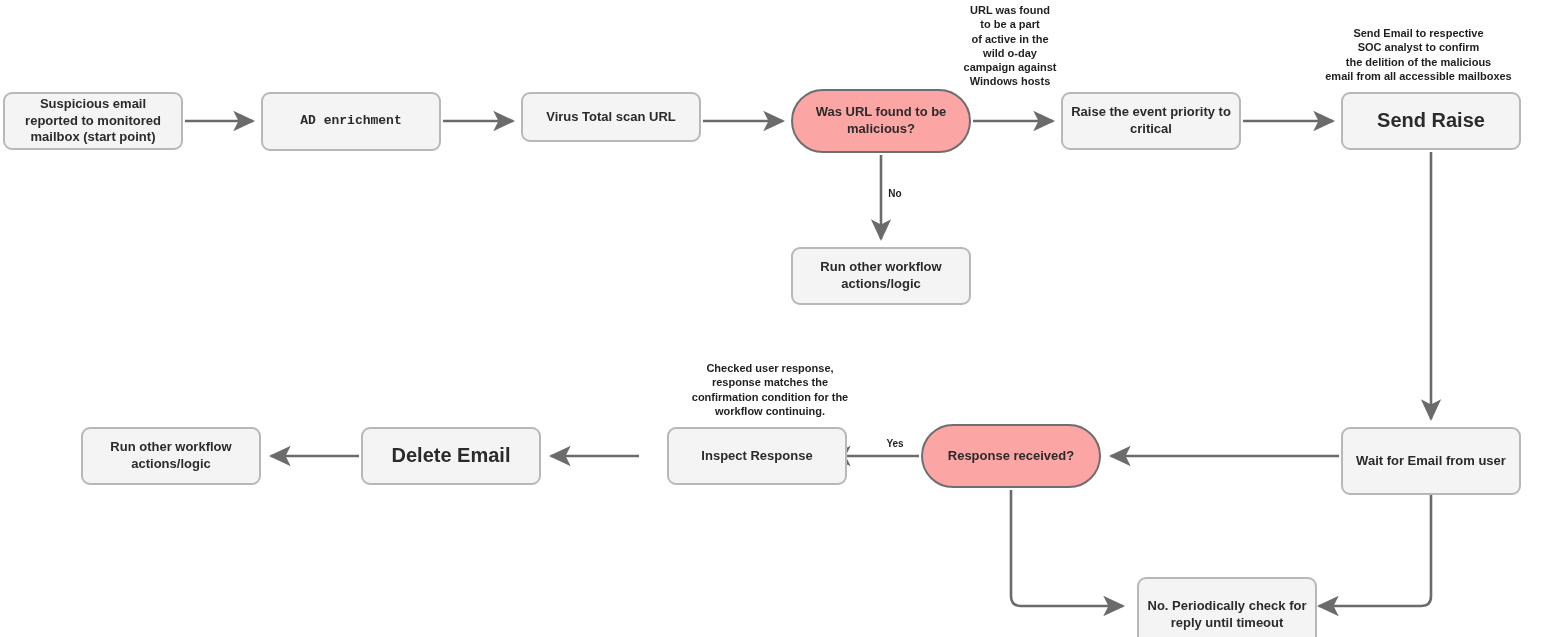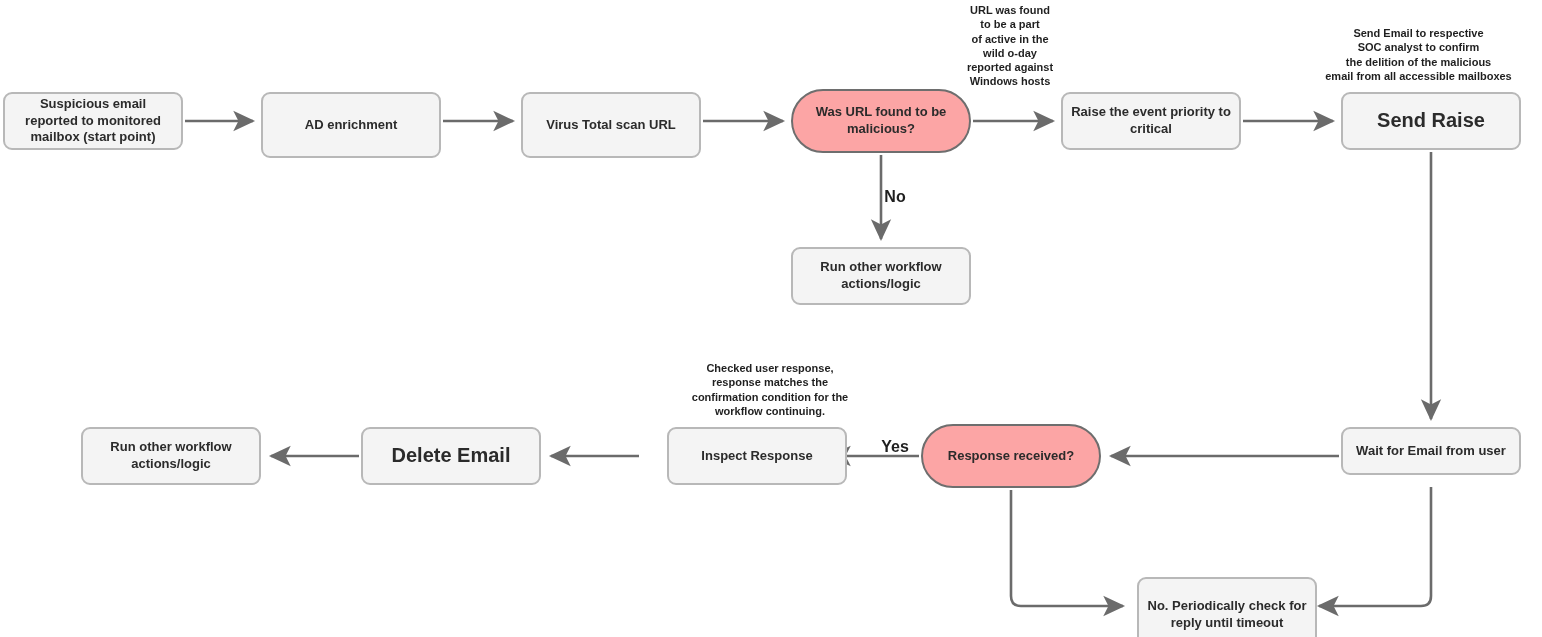--- a/index.html
+++ b/index.html
@@ -50,21 +50,21 @@
   .edge-label {
     position: absolute;
     color: #1f1f1f;
     font-weight: bold;
     text-align: center;
     line-height: 1.3;
     white-space: pre-line;
     pointer-events: none;
   }
   .fs13 { font-size: 13px; }
-  .fs12 { font-size: 16px; }
+  .fs12 { font-size: 10px; }
   .fs11 { font-size: 11px; }
   .fs20 { font-size: 20px; }
 </style>
 </head>
 <body>
 
 <div id="canvas">
 
   <svg class="edges" viewBox="0 0 1542 637" xmlns="http://www.w3.org/2000/svg">
     <defs>
@@ -88,42 +88,42 @@
         <path d="M 1431 487 L 1431 596 Q 1431 606 1421 606 L 1319 606" fill="none" stroke="#6b6b6b" stroke-width="2.6" stroke-linecap="butt" marker-end="url(#arrowhead)"></path>
       </g>
   </svg>
 
   <div id="node-layer">
       <div class="node" style="left: 3px; top: 92px; width: 180px; height: 58px;">
         <span class="label fs13">Suspicious email
 reported to monitored
 mailbox (start point)</span>
       </div>
-      <div class="node" style="left: 261px; top: 92px; width: 180px; height: 66px;">
+      <div class="node" style="left: 261px; top: 92px; width: 180px; height: 59px; font-family: Liberation Mono, monospace;">
         <span class="label fs13">AD enrichment</span>
       </div>
-      <div class="node" style="left: 521px; top: 92px; width: 180px; height: 66px; align-items: center;">
+      <div class="node" style="left: 521px; top: 92px; width: 180px; height: 50px; align-items: center;">
         <span class="label fs13">Virus Total scan URL</span>
       </div>
       <div class="node decision" style="left: 791px; top: 89px; width: 180px; height: 64px;">
         <span class="label fs13">Was URL found to be
 malicious?</span>
       </div>
       <div class="node" style="left: 1061px; top: 92px; width: 180px; height: 58px;">
         <span class="label fs13">Raise the event priority to
 critical</span>
       </div>
       <div class="node" style="left: 1341px; top: 92px; width: 180px; height: 58px;">
         <span class="label fs20">Send Raise</span>
       </div>
       <div class="node" style="left: 791px; top: 247px; width: 180px; height: 58px;">
         <span class="label fs13">Run other workflow
 actions/logic</span>
       </div>
-      <div class="node" style="left: 1341px; top: 427px; width: 180px; height: 48px;">
+      <div class="node" style="left: 1341px; top: 427px; width: 180px; height: 68px;">
         <span class="label fs13">Wait for Email from user</span>
       </div>
       <div class="node decision" style="left: 921px; top: 424px; width: 180px; height: 64px;">
         <span class="label fs13">Response received?</span>
       </div>
       <div class="node" style="left: 641px; top: 427px; width: 180px; height: 58px; margin-left: 26px;">
         <span class="label fs13">Inspect Response</span>
       </div>
       <div class="node" style="left: 361px; top: 427px; width: 180px; height: 58px; align-items: center;">
         <span class="label fs20">Delete Email</span>
@@ -135,21 +135,21 @@
       <div class="node" style="left: 1137px; top: 577px; width: 180px; height: 75px;">
         <span class="label fs13">No. Periodically check for
 reply until timeout</span>
       </div>
     </div>
   <div id="edge-label-layer">
       <div class="edge-label fs11" style="left: 930px; top: 3px; width: 160px;">URL was found
 to be a part
 of active in the
 wild o-day
-reported against
+campaign against
 Windows hosts</div>
       <div class="edge-label fs12" style="left: 872px; top: 187px; width: 46px;">No</div>
       <div class="edge-label fs11" style="left: 1295px; top: 26px; width: 247px;">Send Email to respective
 SOC analyst to confirm
 the delition of the malicious
 email from all accessible mailboxes</div>
       <div class="edge-label fs11" style="left: 620px; top: 361px; width: 300px;">Checked user response,
 response matches the
 confirmation condition for the
 workflow continuing.</div>

